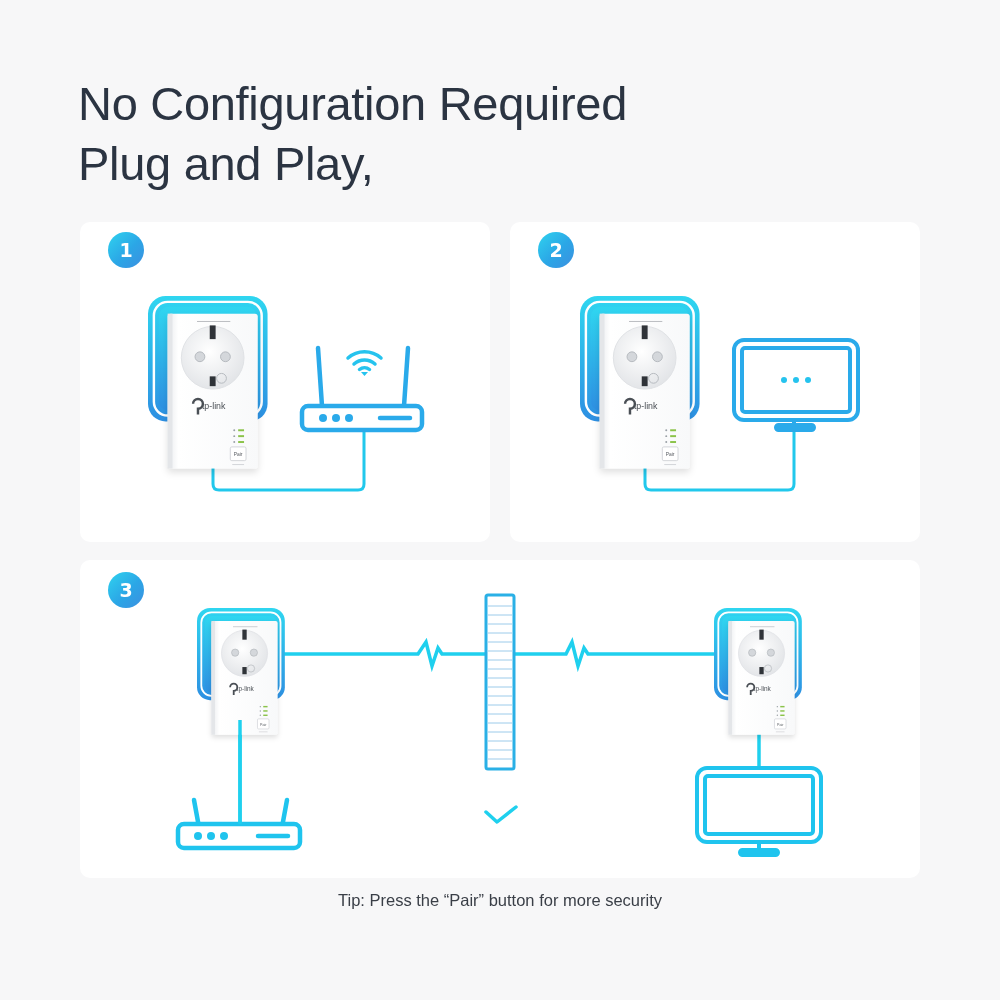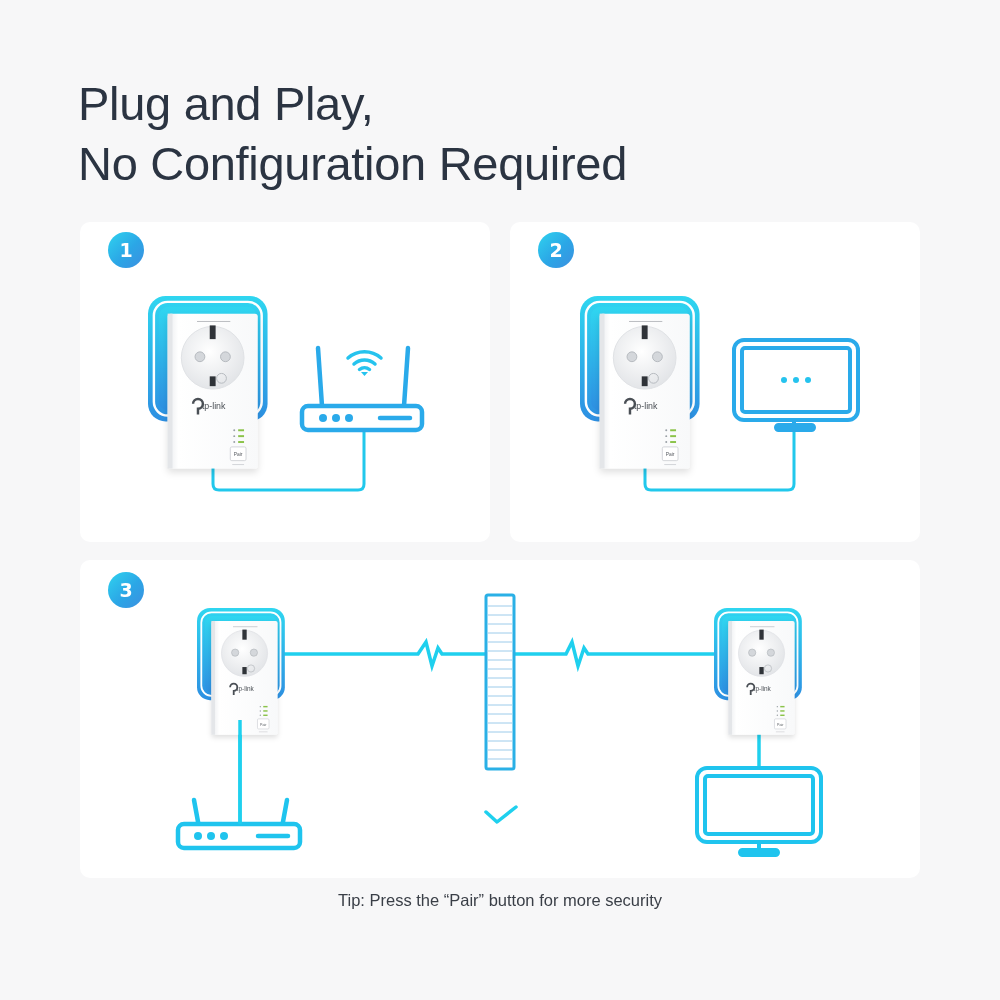--- a/index.html
+++ b/index.html
@@ -20,22 +20,22 @@
            font-family: "DejaVu Sans", sans-serif; }
 
   svg.scene { position: absolute; left: 0; top: 0; overflow: visible; }
 
   .tip { position: absolute; left: 0; width: 1000px; top: 891px; text-align: center; font-size: 16.5px; color: #3a3f47; }
 </style>
 </head>
 <body>
 
 <h1 class="title">
+  <span>No Configuration Required</span>
   <span>Plug and Play,</span>
-  <span>No Configuration Required</span>
 </h1>
 
 <svg width="0" height="0" style="position:absolute">
   <defs>
     <linearGradient id="socketGrad" x1="0" y1="0" x2="0" y2="1">
       <stop offset="0" stop-color="#2fd6f0"></stop>
       <stop offset="1" stop-color="#2d8fe2"></stop>
     </linearGradient>
     <radialGradient id="outletGrad" cx="0.45" cy="0.4" r="0.6">
       <stop offset="0" stop-color="#ffffff"></stop>

